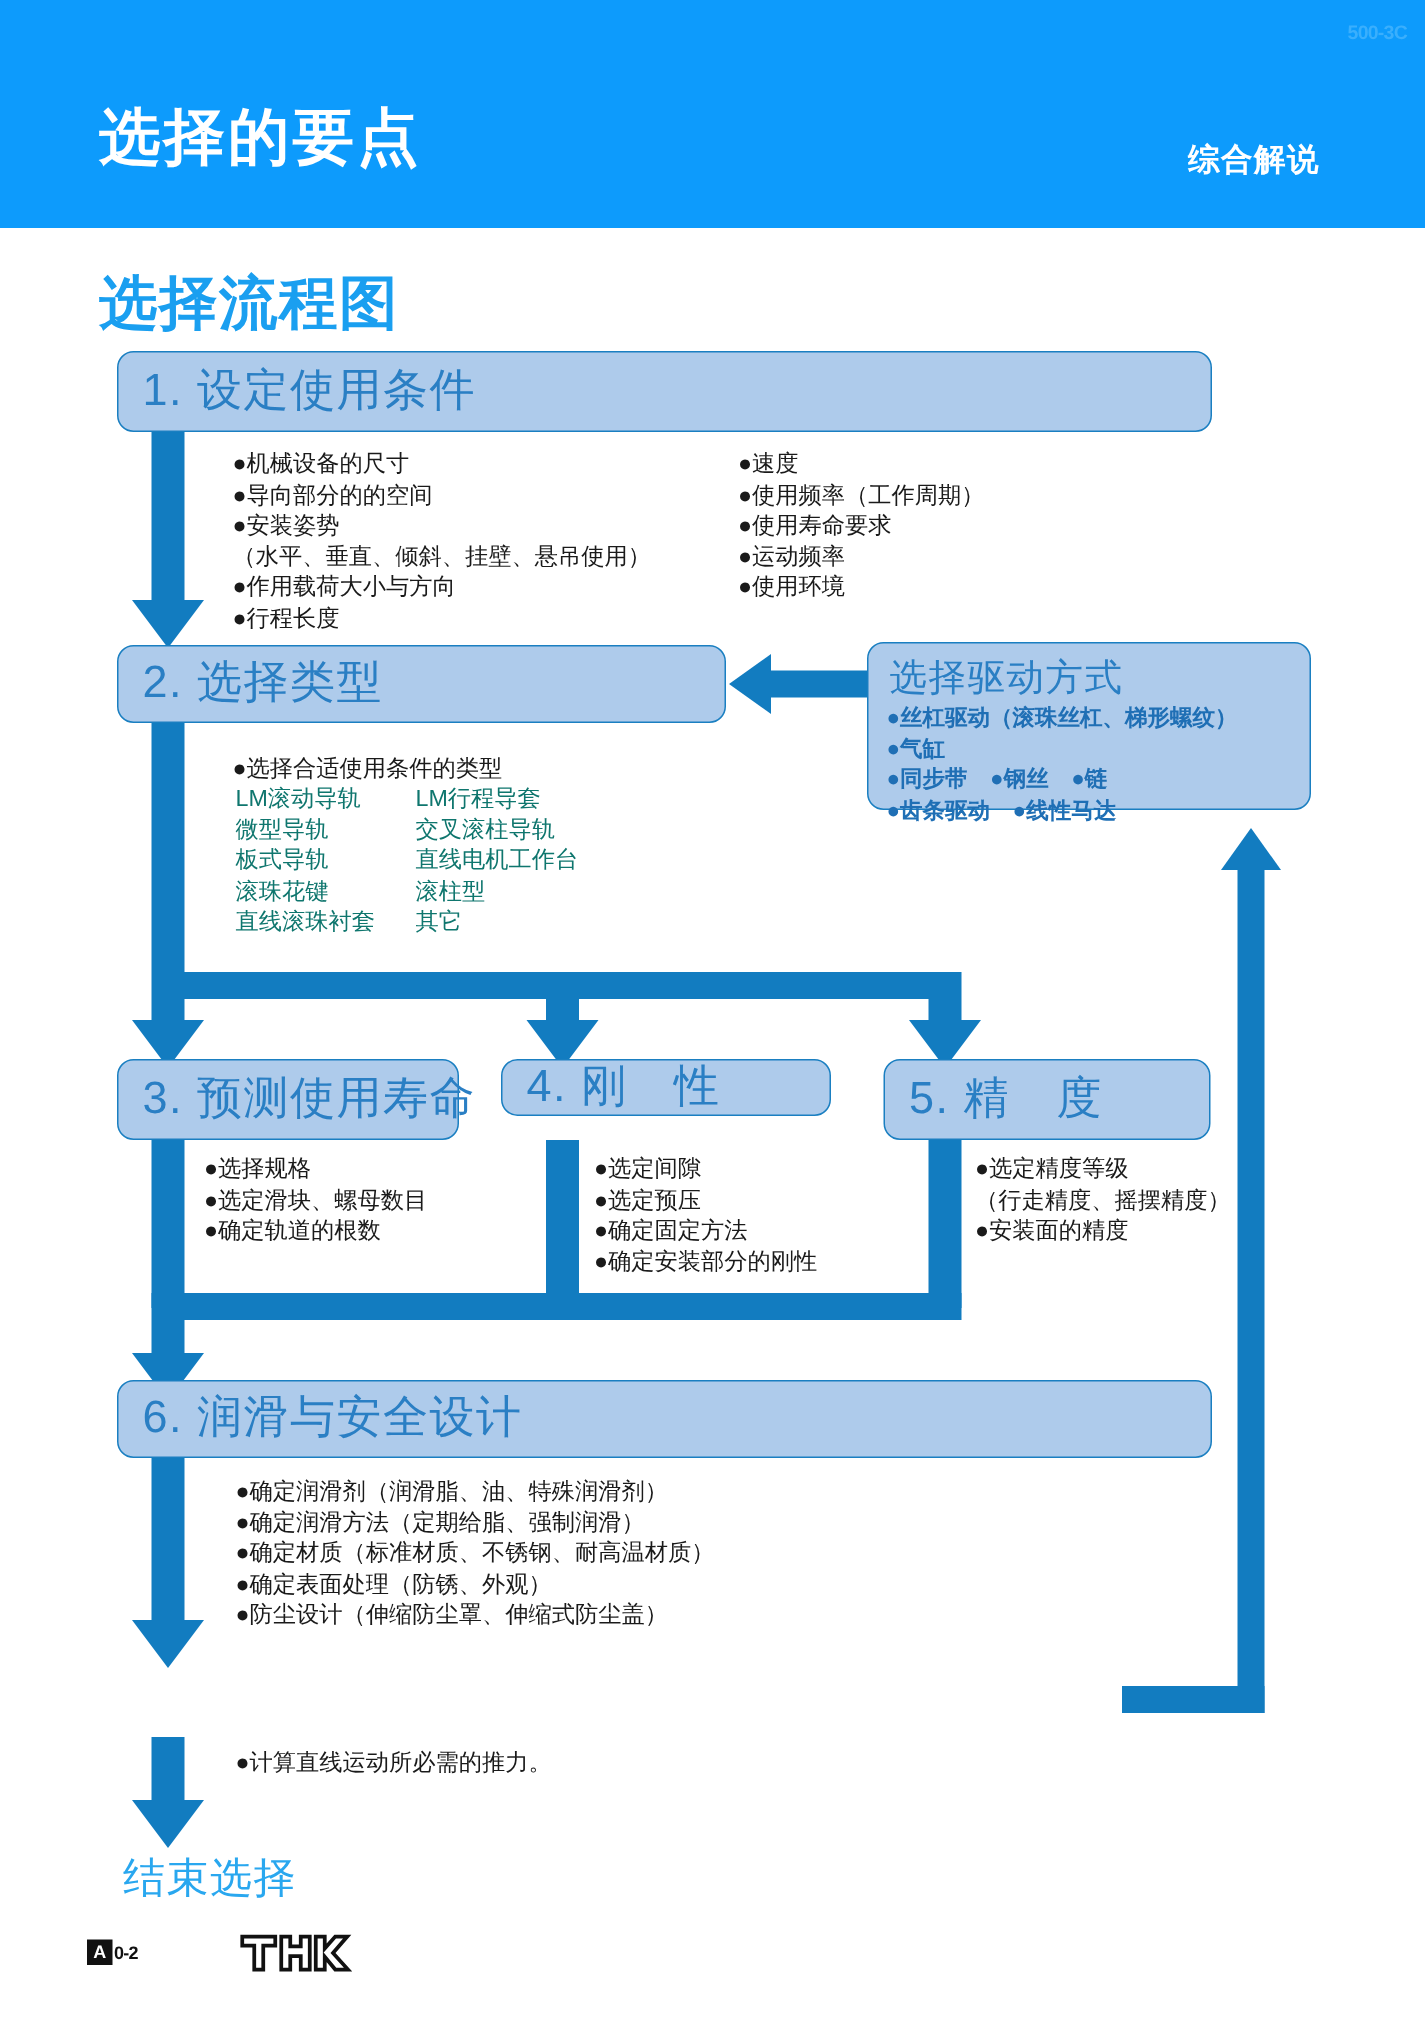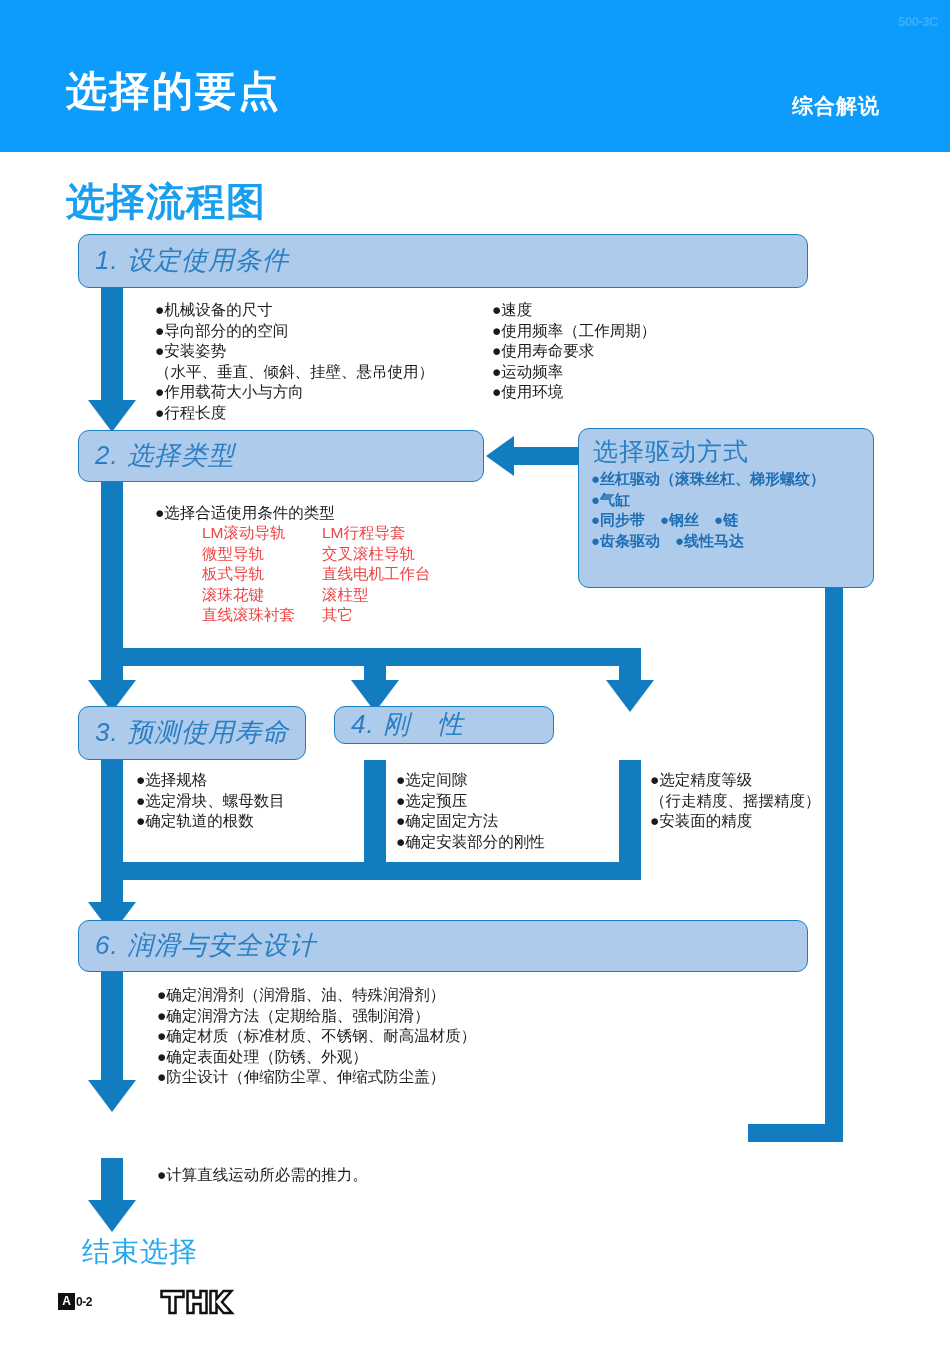--- a/index.html
+++ b/index.html
@@ -42,34 +42,34 @@
   
   .step-box{
     position:absolute;
     background:#aecbeb;
     border:1.6px solid #1a7fc1;
     border-radius:11px;
     box-sizing:border-box;
   }
   .step-box .label{
     position:absolute;left:16px;top:50%;transform:translateY(-52%);
-    font-size:26px;color:#2a7fc4;white-space:pre;letter-spacing:1px;font-style:italic;
+    font-size:30px;color:#2a7fc4;white-space:pre;letter-spacing:1px;
   }
 
   
   .detail{
     position:absolute;
     font-size:15.5px;
     color:#1a1a1a;
     line-height:20.5px;
     white-space:pre;
   }
 
   
-  .typelist{position:absolute;font-size:15.5px;line-height:20.5px;color:#ef4444;margin-left:45px;}
+  .typelist{position:absolute;font-size:15.5px;line-height:20.5px;color:#0f766e;}
   .typelist .row{display:flex;}
   .typelist .c1{width:120px;white-space:pre;}
   .typelist .c2{white-space:pre;}
 
   
   .drive-box{
     position:absolute;
     background:#aecbeb;
     border:1.8px solid #1a7fc1;
     border-radius:11px;
@@ -185,21 +185,21 @@
     <div class="row">
       <span class="c1">滚珠花键</span>
       <span class="c2">滚柱型</span>
     </div>
     <div class="row">
       <span class="c1">直线滚珠衬套</span>
       <span class="c2">其它</span>
     </div>
   </div>
 
-  <div class="drive-box" style="left:578px;top:428px;width:296px;height:160px;">
+  <div class="drive-box" style="left:578px;top:428px;width:296px;height:112px;">
     <div class="drive-title">选择驱动方式</div>
     <div class="drive-list">●丝杠驱动（滚珠丝杠、梯形螺纹）
 ●气缸
 ●同步带　●钢丝　●链
 ●齿条驱动　●线性马达</div>
   </div>
 
   <div class="step-box" style="left:78px;top:706px;width:228px;height:54px;">
     <span class="label">3. 预测使用寿命</span>
   </div>
@@ -208,20 +208,23 @@
 ●确定轨道的根数</div>
 
   <div class="step-box" style="left:334px;top:706px;width:220px;height:38px;">
     <span class="label">4. 刚　性</span>
   </div>
   <div class="detail" style="left:396px;top:770px;">●选定间隙
 ●选定预压
 ●确定固定方法
 ●确定安装部分的刚性</div>
 
+  <div class="step-box" style="left:589px;top:706px;width:218px;height:54px;">
+    <span class="label">5. 精　度</span>
+  </div>
   <div class="detail" style="left:650px;top:770px;">●选定精度等级
 （行走精度、摇摆精度）
 ●安装面的精度</div>
 
   <div class="step-box" style="left:78px;top:920px;width:730px;height:52px;">
     <span class="label">6. 润滑与安全设计</span>
   </div>
   <div class="detail" style="left:157px;top:985px;">●确定润滑剂（润滑脂、油、特殊润滑剂）
 ●确定润滑方法（定期给脂、强制润滑）
 ●确定材质（标准材质、不锈钢、耐高温材质）

